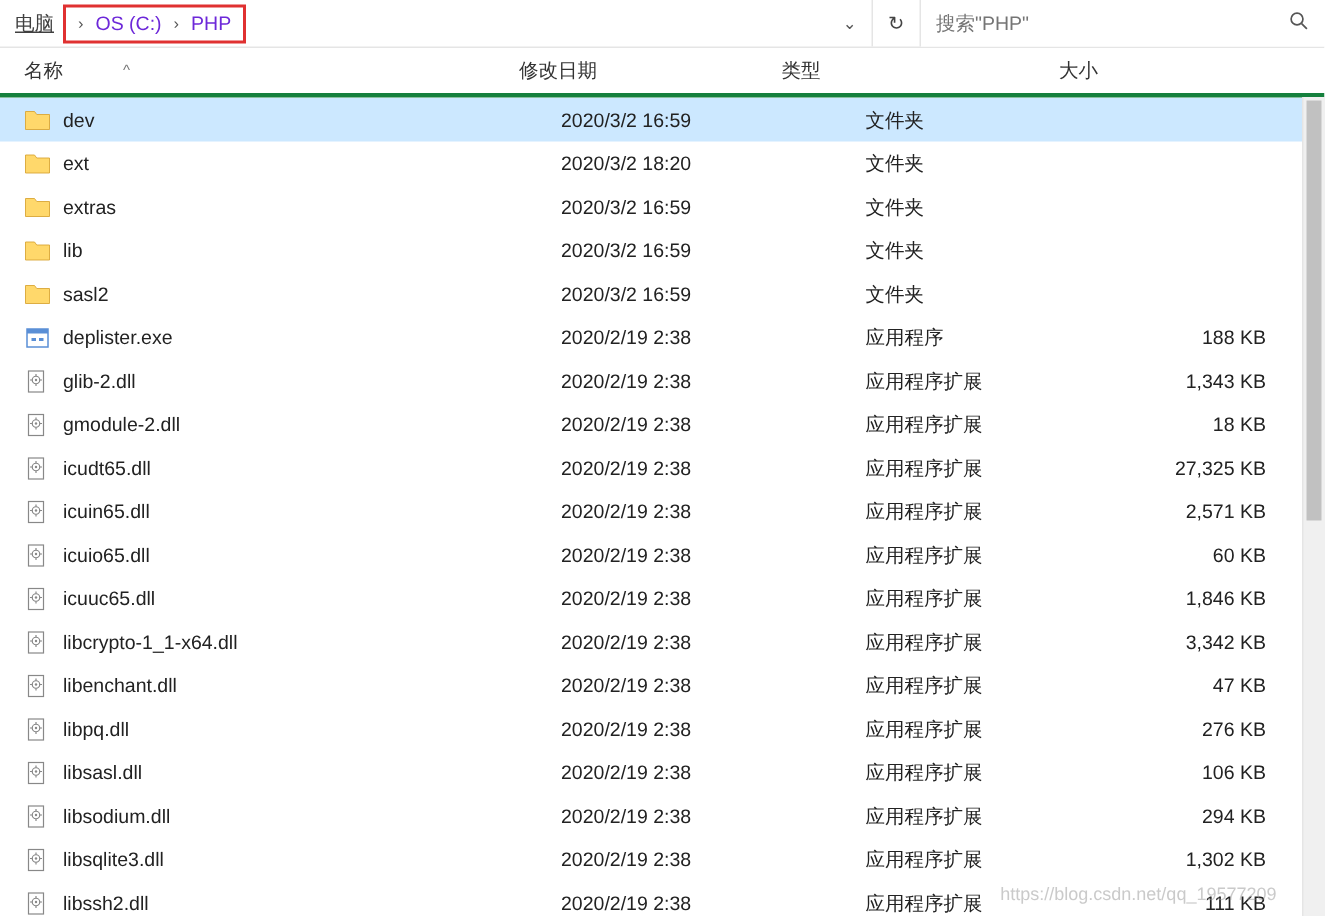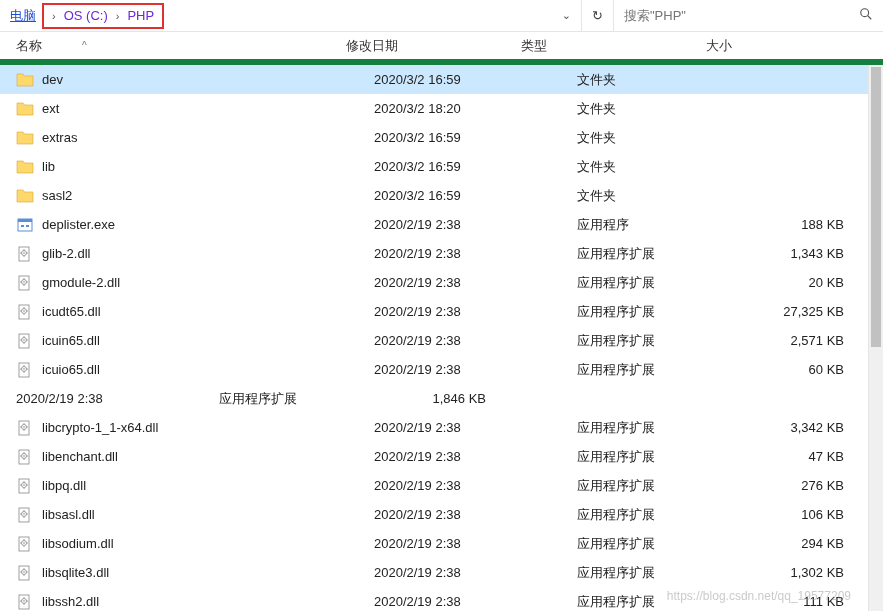--- a/index.html
+++ b/index.html
@@ -21,21 +21,21 @@
     .breadcrumb-zone {
       display: flex;
       align-items: center;
       flex: 1;
       height: 100%;
       padding-left: 4px;
       position: relative;
     }
     .bc-computer {
       padding: 0 6px;
-      color: #1d4ed8;
+      color: #404040;
       text-decoration: underline;
     }
     .bc-highlight {
       display: flex;
       align-items: center;
       border: 2px solid #e03131;
       height: 26px;
       padding: 0 4px;
     }
     .bc-chevron {
@@ -91,21 +91,21 @@
     .search-icon {
       position: absolute;
       right: 10px;
       color: #555;
       cursor: pointer;
     }
     .header-row {
       display: flex;
       align-items: center;
       height: 33px;
-      border-bottom: 6px solid #15803d;
+      border-bottom: 3px solid #15803d;
       color: #333;
       padding-left: 16px;
     }
     .col-name { width: 330px; display: flex; align-items: center; gap: 40px; }
     .col-date { width: 175px; }
     .col-type { width: 157px; }
     .col-size { width: 90px; text-align: right; padding-right: 8px; }
     .sort-indicator { color: #777; font-size: 10px; }
     .file-list {
       height: 545px;
@@ -311,21 +311,21 @@
             <rect x="2" y="1" width="10" height="14" fill="#fff" stroke="#888" stroke-width="0.8"></rect>
             <circle cx="7" cy="7" r="2.5" fill="none" stroke="#888" stroke-width="0.8"></circle>
             <circle cx="7" cy="7" r="0.8" fill="#888"></circle>
             <path d="M7 4.5 L7 3 M7 9.5 L7 11 M4.5 7 L3 7 M9.5 7 L11 7" stroke="#888" stroke-width="0.8"></path>
           </svg>
         </span>
         <span>gmodule-2.dll</span>
       </div>
       <div class="col-date">2020/2/19 2:38</div>
       <div class="col-type">应用程序扩展</div>
-      <div class="col-size">20 KB</div>
+      <div class="col-size">18 KB</div>
     </div>
     <div class="file-row">
       <div class="file-name-cell">
         <span class="file-icon icon-dll">
           <svg viewBox="0 0 16 16">
             <rect x="2" y="1" width="10" height="14" fill="#fff" stroke="#888" stroke-width="0.8"></rect>
             <circle cx="7" cy="7" r="2.5" fill="none" stroke="#888" stroke-width="0.8"></circle>
             <circle cx="7" cy="7" r="0.8" fill="#888"></circle>
             <path d="M7 4.5 L7 3 M7 9.5 L7 11 M4.5 7 L3 7 M9.5 7 L11 7" stroke="#888" stroke-width="0.8"></path>
           </svg>
@@ -362,20 +362,31 @@
             <path d="M7 4.5 L7 3 M7 9.5 L7 11 M4.5 7 L3 7 M9.5 7 L11 7" stroke="#888" stroke-width="0.8"></path>
           </svg>
         </span>
         <span>icuio65.dll</span>
       </div>
       <div class="col-date">2020/2/19 2:38</div>
       <div class="col-type">应用程序扩展</div>
       <div class="col-size">60 KB</div>
     </div>
     <div class="file-row">
+      <div class="file-name-cell">
+        <span class="file-icon icon-dll">
+          <svg viewBox="0 0 16 16">
+            <rect x="2" y="1" width="10" height="14" fill="#fff" stroke="#888" stroke-width="0.8"></rect>
+            <circle cx="7" cy="7" r="2.5" fill="none" stroke="#888" stroke-width="0.8"></circle>
+            <circle cx="7" cy="7" r="0.8" fill="#888"></circle>
+            <path d="M7 4.5 L7 3 M7 9.5 L7 11 M4.5 7 L3 7 M9.5 7 L11 7" stroke="#888" stroke-width="0.8"></path>
+          </svg>
+        </span>
+        <span>icuuc65.dll</span>
+      </div>
       <div class="col-date">2020/2/19 2:38</div>
       <div class="col-type">应用程序扩展</div>
       <div class="col-size">1,846 KB</div>
     </div>
     <div class="file-row">
       <div class="file-name-cell">
         <span class="file-icon icon-dll">
           <svg viewBox="0 0 16 16">
             <rect x="2" y="1" width="10" height="14" fill="#fff" stroke="#888" stroke-width="0.8"></rect>
             <circle cx="7" cy="7" r="2.5" fill="none" stroke="#888" stroke-width="0.8"></circle>

